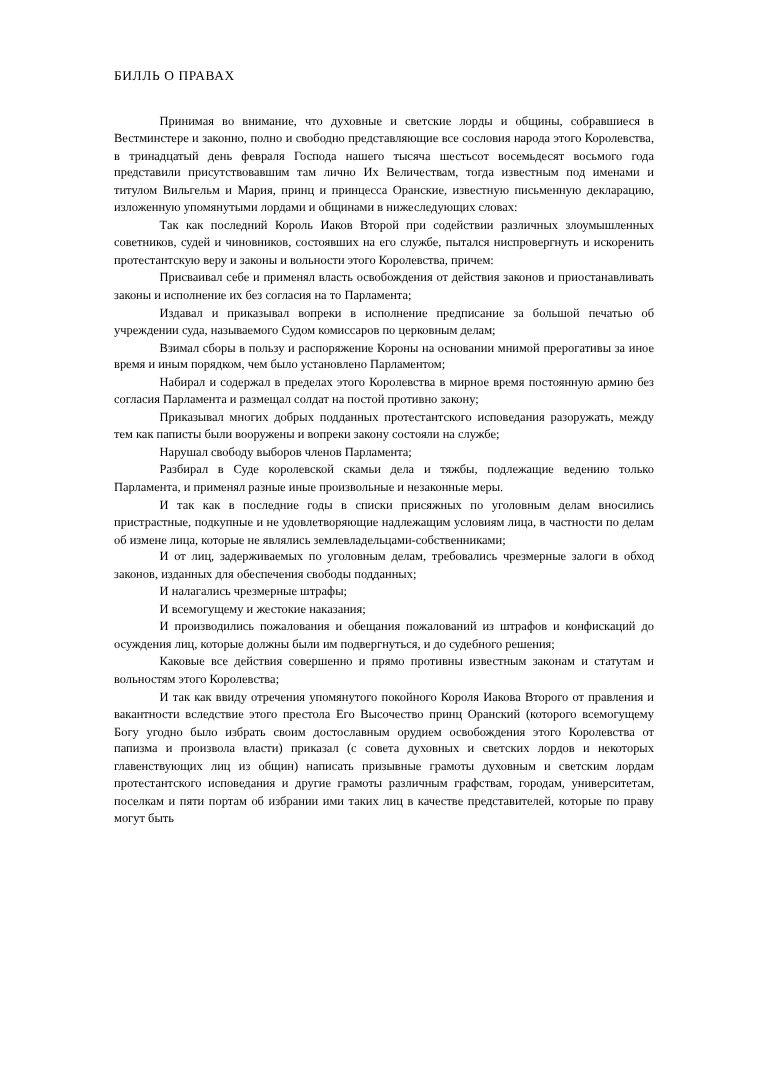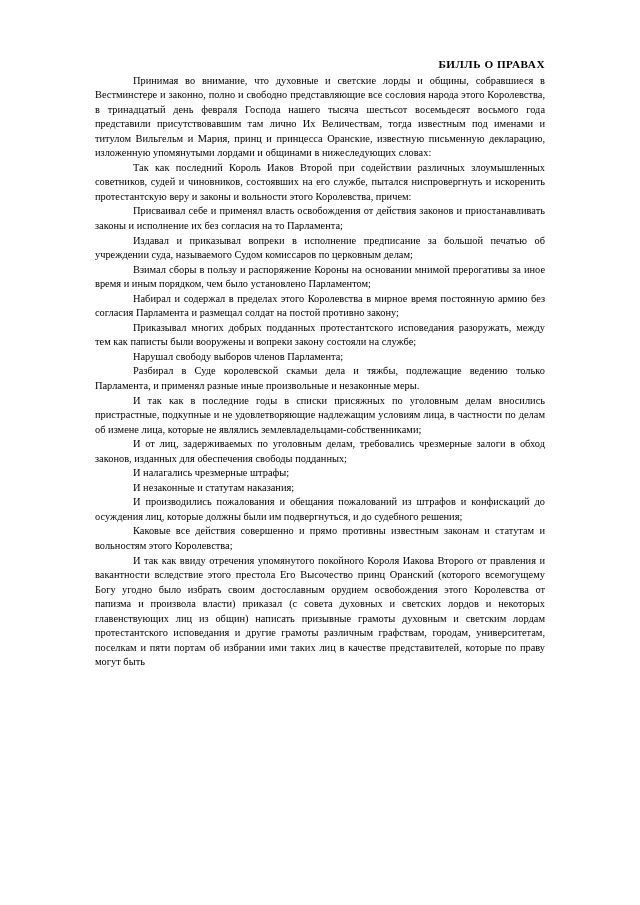--- a/index.html
+++ b/index.html
@@ -18,30 +18,31 @@
   }
   .page {
     box-sizing: border-box;
     width: 640px;
     height: 905px;
     padding: 55px 95px 0 95px;
     background: #ffffff;
     position: relative;
   }
   .doc-title {
-    text-align: right;
-    font-weight: bold;
+    text-align: left;
+    font-weight: normal;
     font-size: 11.2px;
     line-height: 18.5px;
     letter-spacing: 0.5px;
     margin: 0;
   }
   .doc-title .line-1 { display: block; }
   .doc-title .line-2 { display: block; }
   .body-block {
+    margin-top: 21px;
   }
   .para {
     margin: 0;
     text-align: justify;
     text-justify: inter-word;
     text-indent: 38px;
     font-size: 10.4px;
     line-height: 14.55px;
     hyphens: none;
   }
@@ -64,19 +65,19 @@
     <p class="para">Присваивал себе и применял власть освобождения от действия законов и приостанавливать законы и исполнение их без согласия на то Парламента;</p>
     <p class="para">Издавал и приказывал вопреки в исполнение предписание за большой печатью об учреждении суда, называемого Судом комиссаров по церковным делам;</p>
     <p class="para">Взимал сборы в пользу и распоряжение Короны на основании мнимой прерогативы за иное время и иным порядком, чем было установлено Парламентом;</p>
     <p class="para">Набирал и содержал в пределах этого Королевства в мирное время постоянную армию без согласия Парламента и размещал солдат на постой противно закону;</p>
     <p class="para">Приказывал многих добрых подданных протестантского исповедания разоружать, между тем как паписты были вооружены и вопреки закону состояли на службе;</p>
     <p class="para">Нарушал свободу выборов членов Парламента;</p>
     <p class="para">Разбирал в Суде королевской скамьи дела и тяжбы, подлежащие ведению только Парламента, и применял разные иные произвольные и незаконные меры.</p>
     <p class="para">И так как в последние годы в списки присяжных по уголовным делам вносились пристрастные, подкупные и не удовлетворяющие надлежащим условиям лица, в частности по делам об измене лица, которые не являлись землевладельцами-собственниками;</p>
     <p class="para">И от лиц, задерживаемых по уголовным делам, требовались чрезмерные залоги в обход законов, изданных для обеспечения свободы подданных;</p>
     <p class="para">И налагались чрезмерные штрафы;</p>
-    <p class="para">И незаконные и статутам наказания;</p>
+    <p class="para">И всемогущему и жестокие наказания;</p>
     <p class="para">И производились пожалования и обещания пожалований из штрафов и конфискаций до осуждения лиц, которые должны были им подвергнуться, и до судебного решения;</p>
     <p class="para">Каковые все действия совершенно и прямо противны известным законам и статутам и вольностям этого Королевства;</p>
     <p class="para">И так как ввиду отречения упомянутого покойного Короля Иакова Второго от правления и вакантности вследствие этого престола Его Высочество принц Оранский (которого всемогущему Богу угодно было избрать своим достославным орудием освобождения этого Королевства от папизма и произвола власти) приказал (с совета духовных и светских лордов и некоторых главенствующих лиц из общин) написать призывные грамоты духовным и светским лордам протестантского исповедания и другие грамоты различным графствам, городам, университетам, поселкам и пяти портам об избрании ими таких лиц в качестве представителей, которые по праву могут быть</p>
   </div>
 
 </div>
 
 </body></html>

